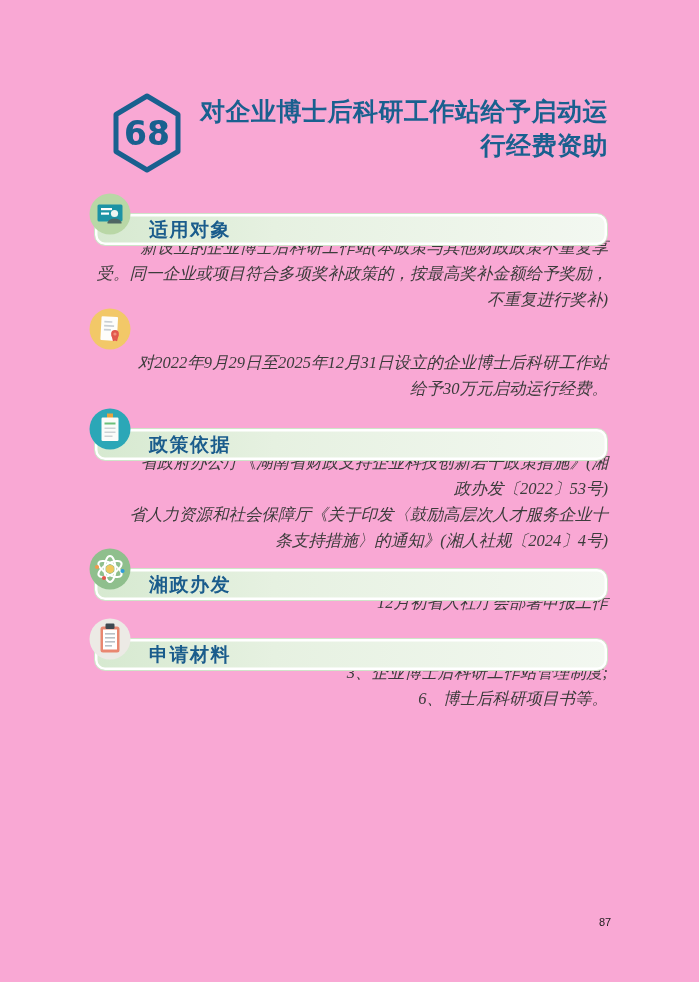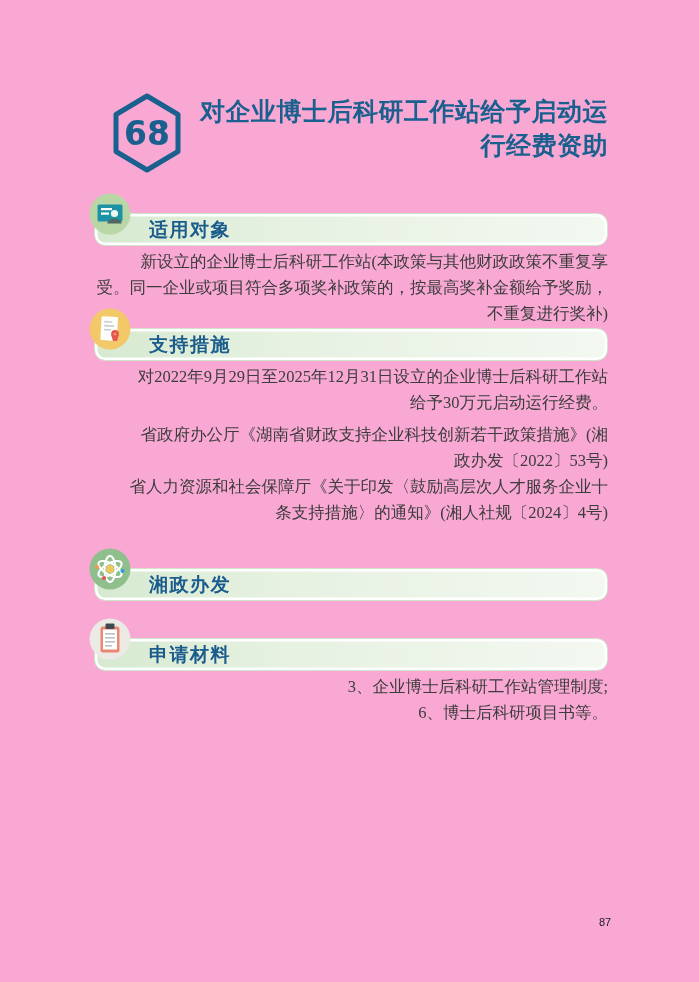--- a/index.html
+++ b/index.html
@@ -20,21 +20,21 @@
   .sec-header { position:relative; height:42px; }
   .sec-bar {
     position:absolute; left:5px; right:0; top:20px; height:33px; box-sizing:border-box;
     border-radius:11px; border:1px solid #cfe4c9;
     background:linear-gradient(90deg,#d6e9d0 0%, #e6f1e1 35%, #f3f8f1 100%);
     box-shadow: inset 0 0 0 2.5px #ffffff;
     display:flex; align-items:center; padding-left:54px;
   }
   .sec-heading { font-size:19px; font-weight:bold; color:#1a5c8c; letter-spacing:1.5px; }
   .icon-circle { position:absolute; left:0; top:0; width:42px; height:42px; z-index:2; }
-  .sec-body { margin-top:14px; }
+  .sec-body { margin-top:0;font-style:italic; }
   .sec-body p {
     margin:0; font-size:16.5px; line-height:26px; color:#3c3c3c;
     text-indent:40px; letter-spacing:0;
   }
   
   .page-number {
     position:absolute; left:599px; top:916px;
     font-family:"Liberation Sans","DejaVu Sans",sans-serif;
     font-size:11px; color:#1c1c1c;
   }
@@ -87,30 +87,43 @@
             <rect x="15" y="13" width="8" height="1.7" fill="#c9cfd3"></rect>
             <rect x="15" y="17" width="10" height="1.7" fill="#c9cfd3"></rect>
             <rect x="15" y="21" width="7" height="1.7" fill="#c9cfd3"></rect>
           </g>
           <rect x="23.2" y="27" width="2.6" height="6" fill="#e2574c" transform="rotate(-14 24.5 30)"></rect>
           <rect x="26.2" y="27" width="2.6" height="6" fill="#e2574c" transform="rotate(14 27.5 30)"></rect>
           <circle cx="26" cy="26" r="3.9" fill="#e2574c"></circle>
           <circle cx="26" cy="26" r="1.6" fill="#f0907b"></circle>
         </svg>
       </span>
-      <div class="sec-bar">
-        <span class="sec-heading">支持措施</span>
-      </div>
     </div>
     <div class="sec-body">
       <p>对2022年9月29日至2025年12月31日设立的企业博士后科研工作站给予30万元启动运行经费。</p>
     </div>
   </div>
 
   <div class="section" style="top:408px;">
+    <div class="sec-header">
+      <span class="icon-circle">
+        <svg width="42" height="42" viewBox="0 0 42 42">
+          <circle cx="21" cy="21" r="20.5" fill="#2ba7b7"></circle>
+          <rect x="18" y="5.5" width="6" height="6" fill="#e8a33d"></rect>
+          <rect x="12.5" y="9.5" width="17" height="23.5" rx="1.2" fill="#fbfcf9"></rect>
+          <rect x="15.5" y="14.5" width="11" height="2" fill="#6cc07a"></rect>
+          <rect x="15.5" y="19.5" width="11" height="1.5" fill="#ccd2d4"></rect>
+          <rect x="15.5" y="23.5" width="11" height="1.5" fill="#ccd2d4"></rect>
+          <rect x="15.5" y="27.5" width="8" height="1.5" fill="#ccd2d4"></rect>
+        </svg>
+      </span>
+      <div class="sec-bar">
+        <span class="sec-heading">政策依据</span>
+      </div>
+    </div>
     <div class="sec-body">
       <p>省政府办公厅《湖南省财政支持企业科技创新若干政策措施》(湘政办发〔2022〕53号)</p>
       <p>省人力资源和社会保障厅《关于印发〈鼓励高层次人才服务企业十条支持措施〉的通知》(湘人社规〔2024〕4号)</p>
     </div>
   </div>
 
   <div class="section" style="top:548px;">
     <div class="sec-header">
       <span class="icon-circle">
         <svg width="42" height="42" viewBox="0 0 42 42">
@@ -120,20 +133,23 @@
           <ellipse cx="21" cy="21" rx="13" ry="5.5" fill="none" stroke="#ffffff" stroke-width="2" transform="rotate(90 21 21)"></ellipse>
           <circle cx="21" cy="21" r="4" fill="#f0c75e"></circle>
           <circle cx="15" cy="30" r="2.1" fill="#e2574c"></circle>
           <circle cx="33.5" cy="23" r="2.1" fill="#2d9cdb"></circle>
           <circle cx="8" cy="19" r="2.1" fill="#f2994a"></circle>
         </svg>
       </span>
       <div class="sec-bar">
         <span class="sec-heading">湘政办发</span>
       </div>
+    </div>
+    <div class="sec-body">
+      <p>12月初省人社厅会部署申报工作</p>
     </div>
   </div>
 
   <div class="section" style="top:618px;">
     <div class="sec-header">
       <span class="icon-circle">
         <svg width="42" height="42" viewBox="0 0 42 42">
           <circle cx="21" cy="21" r="20.5" fill="#eceae5"></circle>
           <rect x="11.5" y="8.5" width="19" height="26" rx="2.5" fill="#e98770"></rect>
           <rect x="14" y="11.5" width="14" height="20" fill="#ffffff"></rect>

